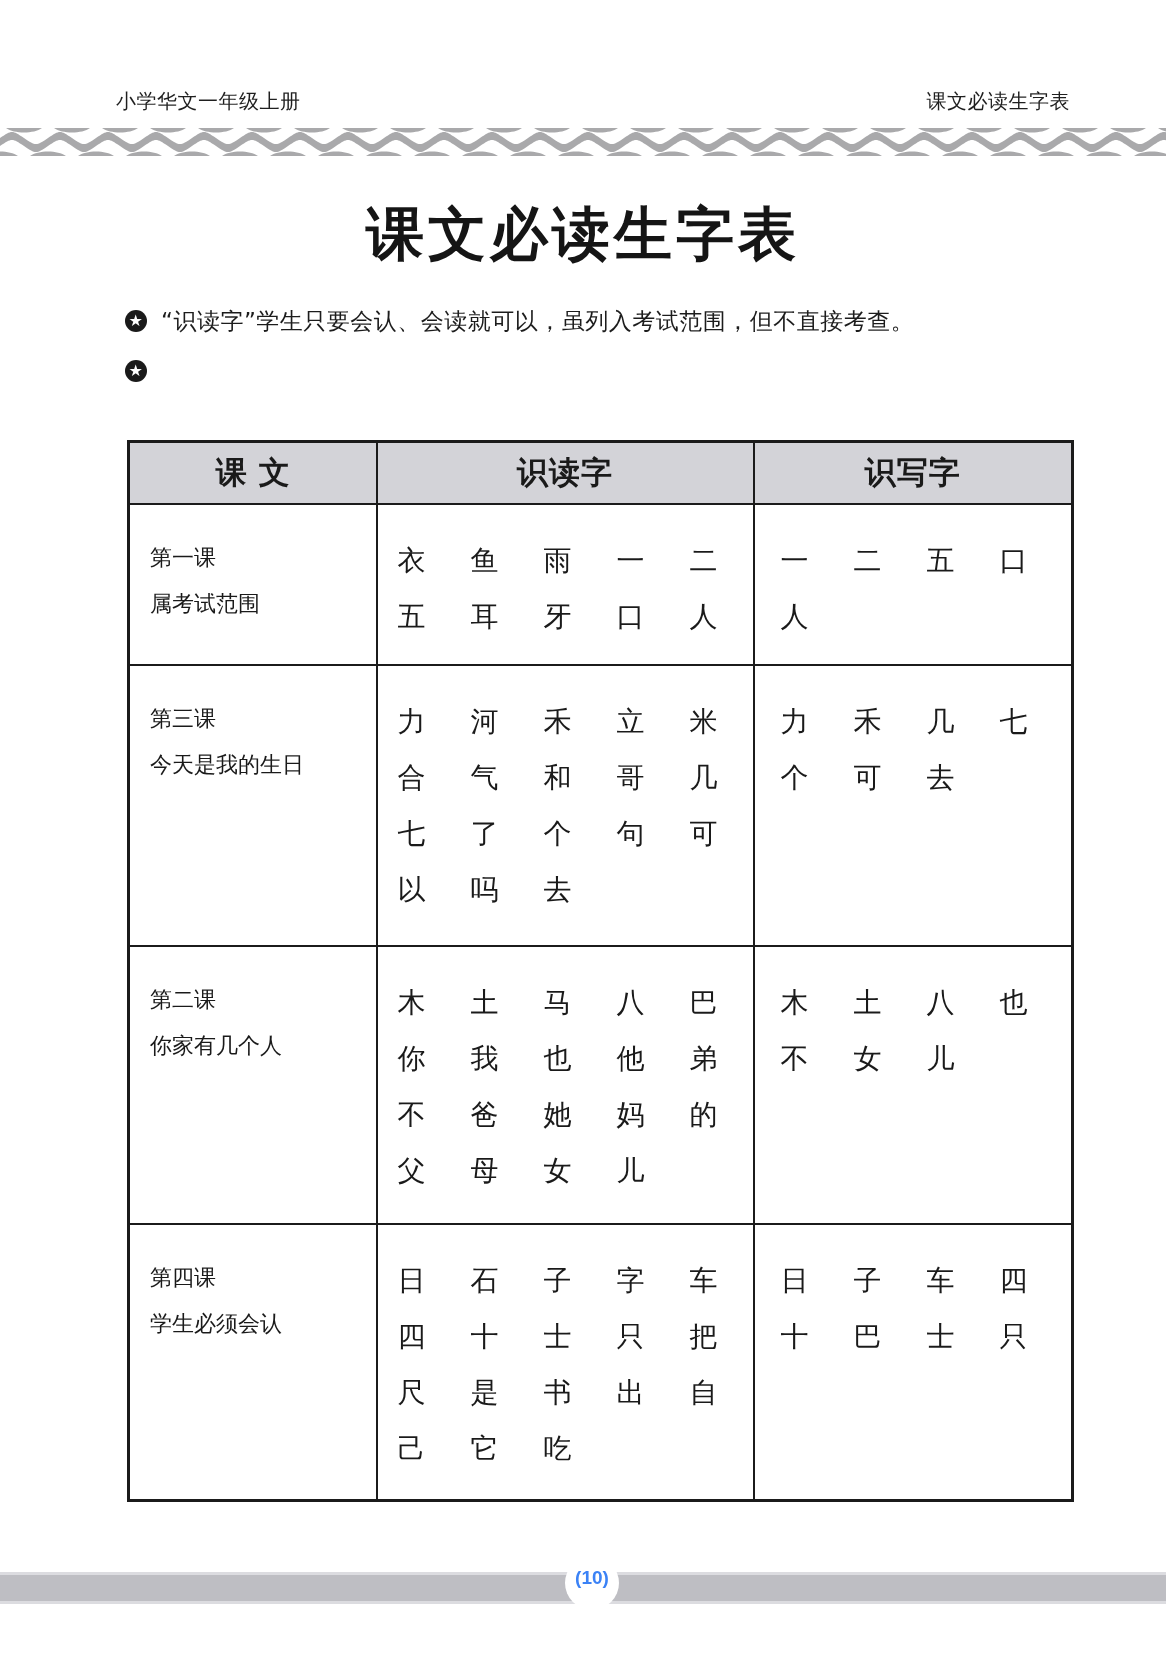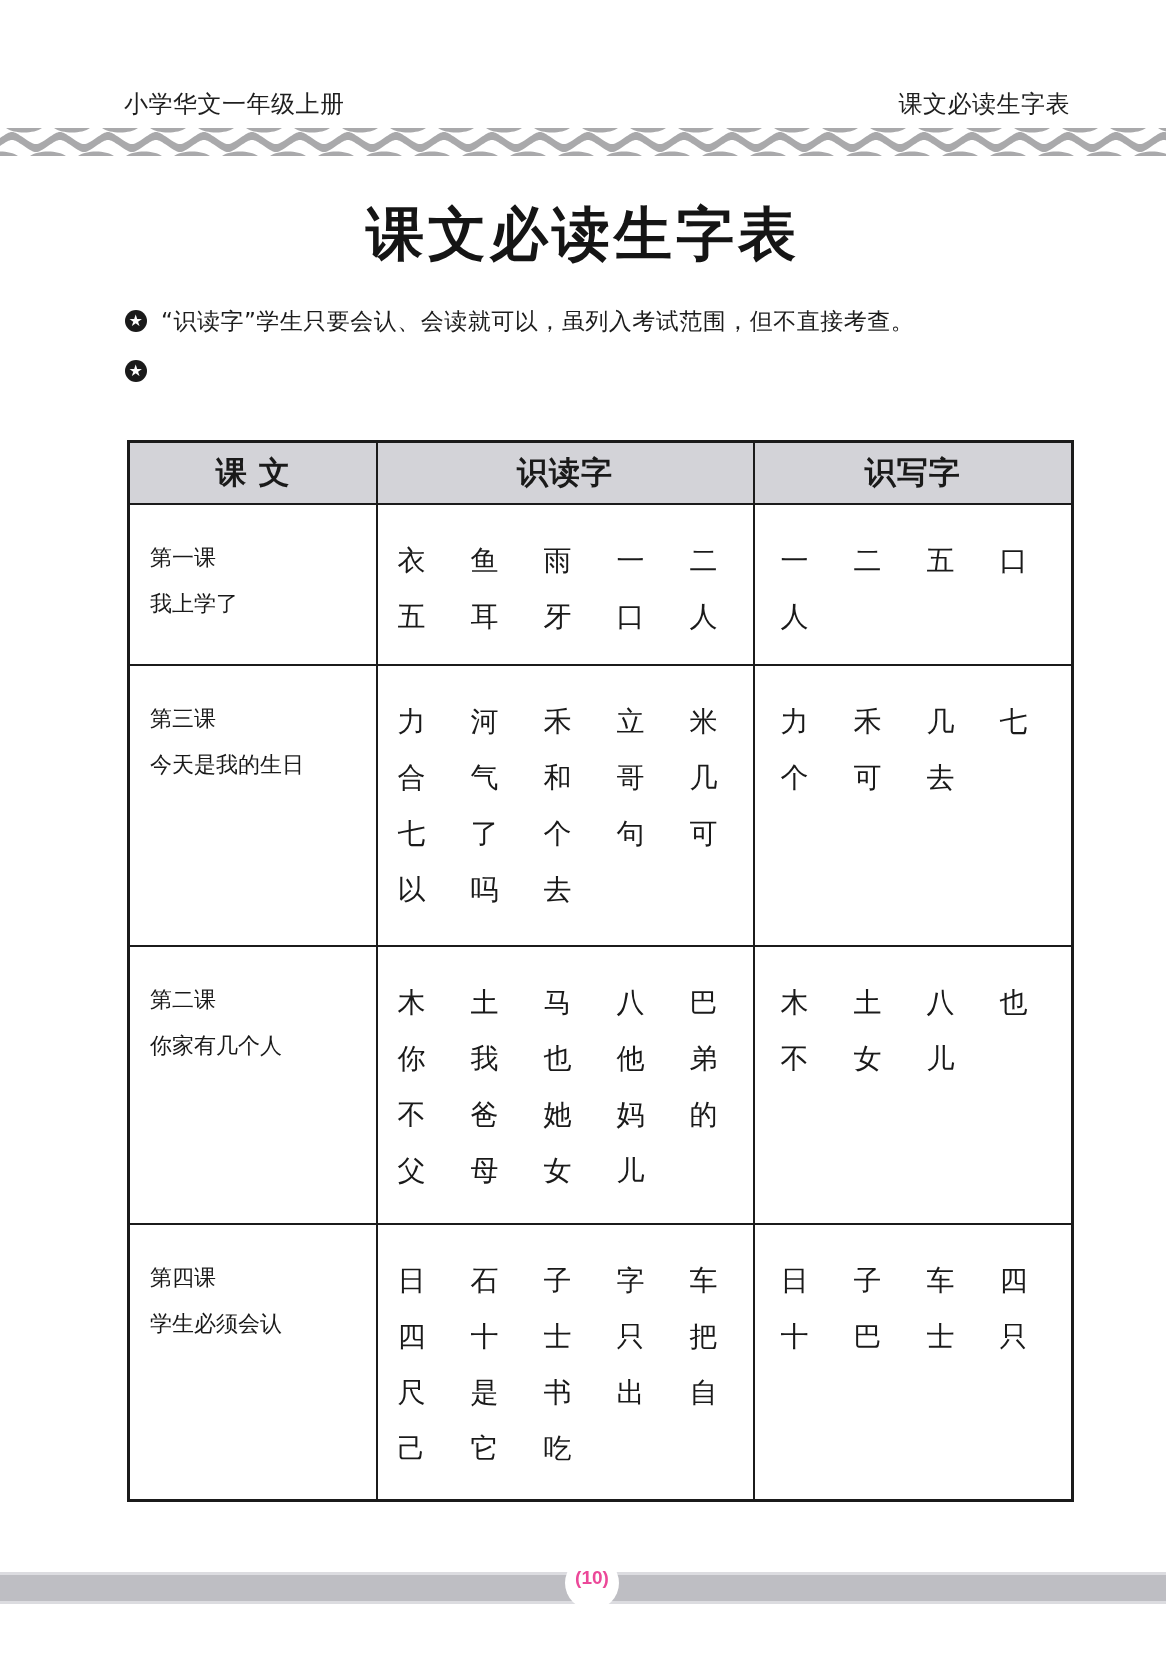--- a/index.html
+++ b/index.html
@@ -1,23 +1,23 @@
 <!DOCTYPE html>
 <html><head>
   <meta charset="utf-8">
   <style>
     html, body { margin: 0; padding: 0; background: #ffffff; }
     body {
       width: 1166px; height: 1654px; position: relative; overflow: hidden;
       font-family: "DejaVu Sans", "Liberation Sans", sans-serif; color: #1a1a1a;
     }
     .running-head {
-      position: absolute; top: 88px; left: 124px; right: 96px;
+      position: absolute; top: 88px; left: 116px; right: 96px;
       display: flex; justify-content: space-between; 
-      font-size: 24px; color: #1f1f1f; letter-spacing: 0.5px;
+      font-size: 20px; color: #1f1f1f; letter-spacing: 0.5px;
     }
     .wave-band { position: absolute; top: 128px; left: 0; width: 1166px; height: 28px; }
     .page-title {
       position: absolute; top: 196px; left: 0; width: 1166px; text-align: center;
       font-size: 58px; font-weight: bold; letter-spacing: 4px; color: #151515;
     }
     .notes { position: absolute; top: 296px; left: 125px; right: 60px; }
     .note {
       display: flex; align-items: center; height: 50px; font-size: 23px; color: #1c1c1c;
       letter-spacing: 0.5px;
@@ -46,21 +46,21 @@
       font-family: "DejaVu Serif", "Liberation Serif", serif; color: #1a1a1a;
     }
     .footer-bar {
       position: absolute; top: 1572px; left: 0; width: 1166px; height: 32px;
       background: #bebec3; border-top: 3px solid #dcdce0; border-bottom: 3px solid #dcdce0;
       box-sizing: border-box;
     }
     .page-number {
       position: absolute; top: 1556px; left: 565px; width: 54px; height: 54px;
       border-radius: 50%; background: #ffffff; text-align: center;
-      font-size: 19px; font-weight: bold; line-height: 44px; color: #ec4899;
+      font-size: 19px; font-weight: bold; line-height: 44px; color: #3b82f6;
       font-family: "Liberation Sans", sans-serif;
     }
   </style>
 </head>
 <body>
 
 <div class="running-head">
   <span>小学华文一年级上册</span>
   <span>课文必读生字表</span>
 </div>
@@ -98,21 +98,21 @@
     <tr>
       <th class="col-lesson">课文</th>
       <th>识读字</th>
       <th>识写字</th>
     </tr>
   </thead>
   <tbody id="table-body">
     <tr style="height:160px">
       <td class="lesson-cell">
         <div>第一课</div>
-        <div>我上学了</div>
+        <div>属考试范围</div>
       </td>
       <td>
           <div class="grid read">
             <span>衣</span>
             <span>鱼</span>
             <span>雨</span>
             <span>一</span>
             <span>二</span>
             <span>五</span>
             <span>耳</span>

